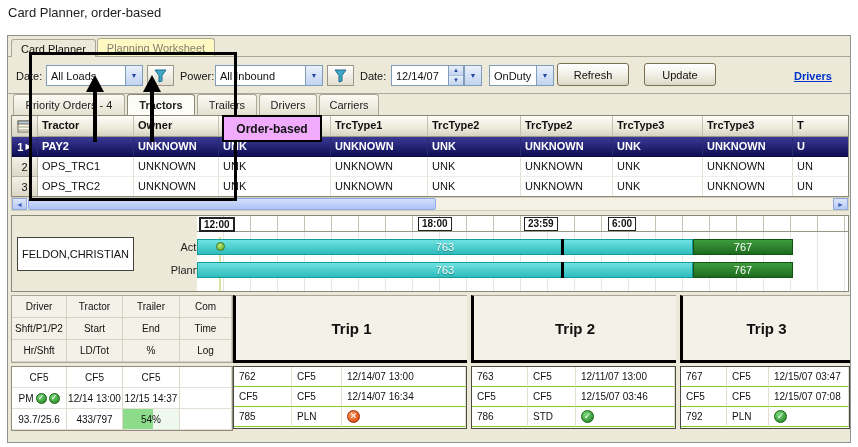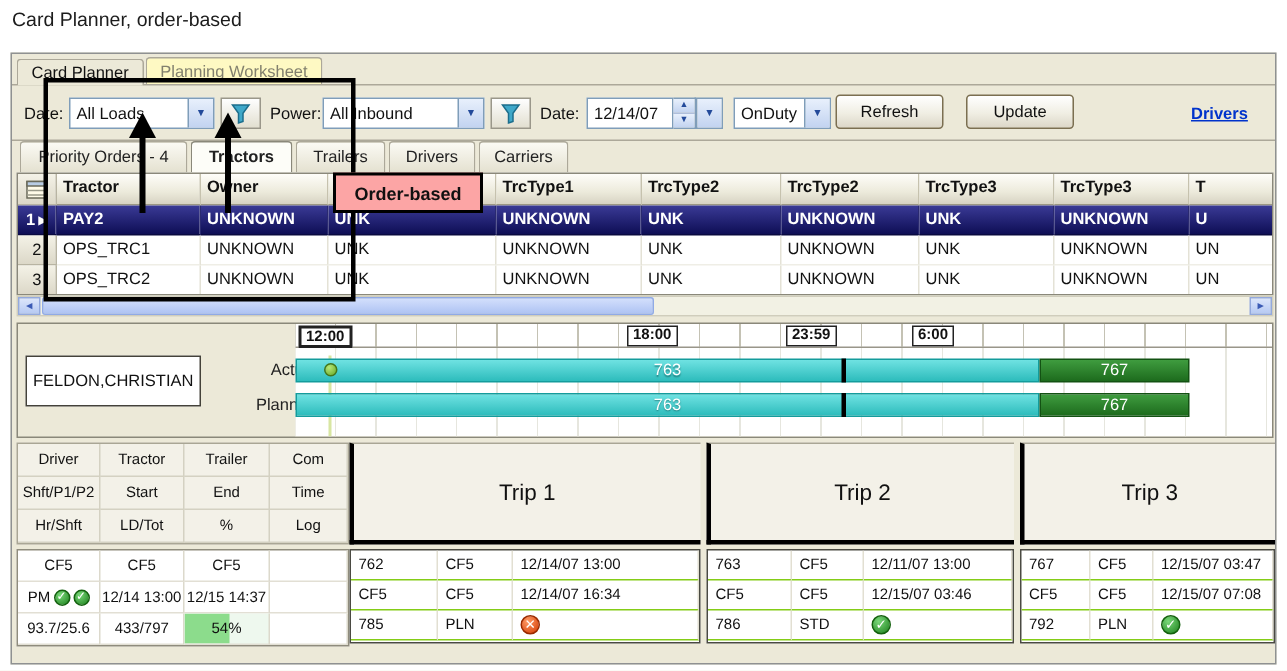--- a/index.html
+++ b/index.html
@@ -63,21 +63,21 @@
   .bar.gr{background:linear-gradient(#3f9c3f,#1d6b1d);border:1px solid #135213}
   .daytick{position:absolute;width:3px;height:16px;background:#000;z-index:3}
   .gmark{position:absolute;width:9px;height:9px;border-radius:50%;background:radial-gradient(circle at 35% 30%,#b8e878,#66a828);border:1px solid #44761a;z-index:4}
   .gline{position:absolute;width:2px;background:#d8e6a2;z-index:1}
 
   
   .sum-head{position:absolute;left:3px;top:259px;width:222px;height:68px;background:#f3f1e8;border:1px solid #a9a695;display:grid;grid-template-columns:55px 56px 57px 1fr;grid-auto-rows:22px;font-size:10px}
   .shc{display:flex;align-items:center;justify-content:center;border-right:1px solid #d4d1c2;border-bottom:1px solid #d4d1c2;text-align:center;white-space:nowrap;overflow:hidden}
   .sum-data{position:absolute;left:3px;top:330px;width:222px;height:65px;background:#fff;border:1px solid #8f8c7d;display:grid;grid-template-columns:55px 56px 57px 1fr;grid-auto-rows:21px;font-size:10px}
   .sdc{display:flex;align-items:center;justify-content:center;border-right:1px solid #dcd9cc;border-bottom:1px solid #e2dfd4;white-space:nowrap;overflow:hidden}
-  .trip-head{position:absolute;top:259px;height:68px;background:#f3f1e8;border-left:3px solid #000;border-bottom:3px solid #000;border-top:1px solid #a9a695;display:flex;align-items:center;justify-content:center;font-size:15px;font-weight:normal}
+  .trip-head{position:absolute;top:259px;height:68px;background:#f3f1e8;border-left:3px solid #000;border-bottom:3px solid #000;border-top:1px solid #a9a695;display:flex;align-items:center;justify-content:center;font-size:15px;font-weight:bold}
   .trip-data{position:absolute;top:330px;height:63px;background:#fff;border:1px solid #4a4a42;display:grid;grid-auto-rows:20px;font-size:10px;overflow:hidden}
   .tdc{display:flex;align-items:center;padding-left:5px;border-right:1px solid #e2dfd2;border-bottom:1px solid #84cc16;white-space:nowrap;overflow:hidden}
   .t1{left:225px;width:234px}.t2{left:463px;width:205px}.t3{left:672px;width:170px}
   .g1{grid-template-columns:58px 50px 1fr}.g2{grid-template-columns:56px 48px 1fr}.g3{grid-template-columns:46px 42px 1fr}
 
   
   .sicon{display:inline-flex;width:13px;height:13px;border-radius:50%;align-items:center;justify-content:center;color:#fff;font-size:9px;font-weight:bold;line-height:1}
   .sicon[data-status="ok"]{background:radial-gradient(circle at 35% 30%,#7ad87a,#1b7f1b);border:1px solid #14610f}
   .sicon[data-status="ok"]::after{content:"✓"}
   .sicon[data-status="error"]{background:radial-gradient(circle at 35% 30%,#ff9b66,#d23900);border:1px solid #992a00}
@@ -85,21 +85,21 @@
   .chk{display:inline-flex;width:11px;height:11px;border-radius:50%;background:radial-gradient(circle at 35% 30%,#7ad87a,#1b7f1b);border:1px solid #14610f;color:#fff;font-size:8px;align-items:center;justify-content:center;margin-left:2px;line-height:1}
   .chk::after{content:"✓"}
   .progress{position:relative;background:#eef8ee}
   .pfill{position:absolute;left:0;top:0;bottom:0;background:#8cdc8c}
   .ptext{position:relative;z-index:1}
 
   
   .co-rect{position:absolute;left:29px;top:52px;width:208px;height:149px;border:3px solid #000;z-index:40}
   .co-line{position:absolute;top:92px;width:4px;height:50px;background:#000;z-index:41}
   .co-head{position:absolute;top:75px;width:0;height:0;border-left:9px solid transparent;border-right:9px solid transparent;border-bottom:17px solid #000;z-index:41}
-  .co-label{position:absolute;left:222px;top:115px;width:100px;height:27px;background:#fca5a5;border:2px solid #000;z-index:42;display:flex;align-items:center;justify-content:center;font-size:12px;font-weight:bold}
+  .co-label{position:absolute;left:222px;top:115px;width:100px;height:27px;background:#f0abfc;border:2px solid #000;z-index:42;display:flex;align-items:center;justify-content:center;font-size:12px;font-weight:bold}
 </style>
 </head>
 <body>
 
 <div id="root">
   <div class="page-title">Card Planner, order-based</div>
 
   <div class="window">
 
     <div class="win-tabs">

